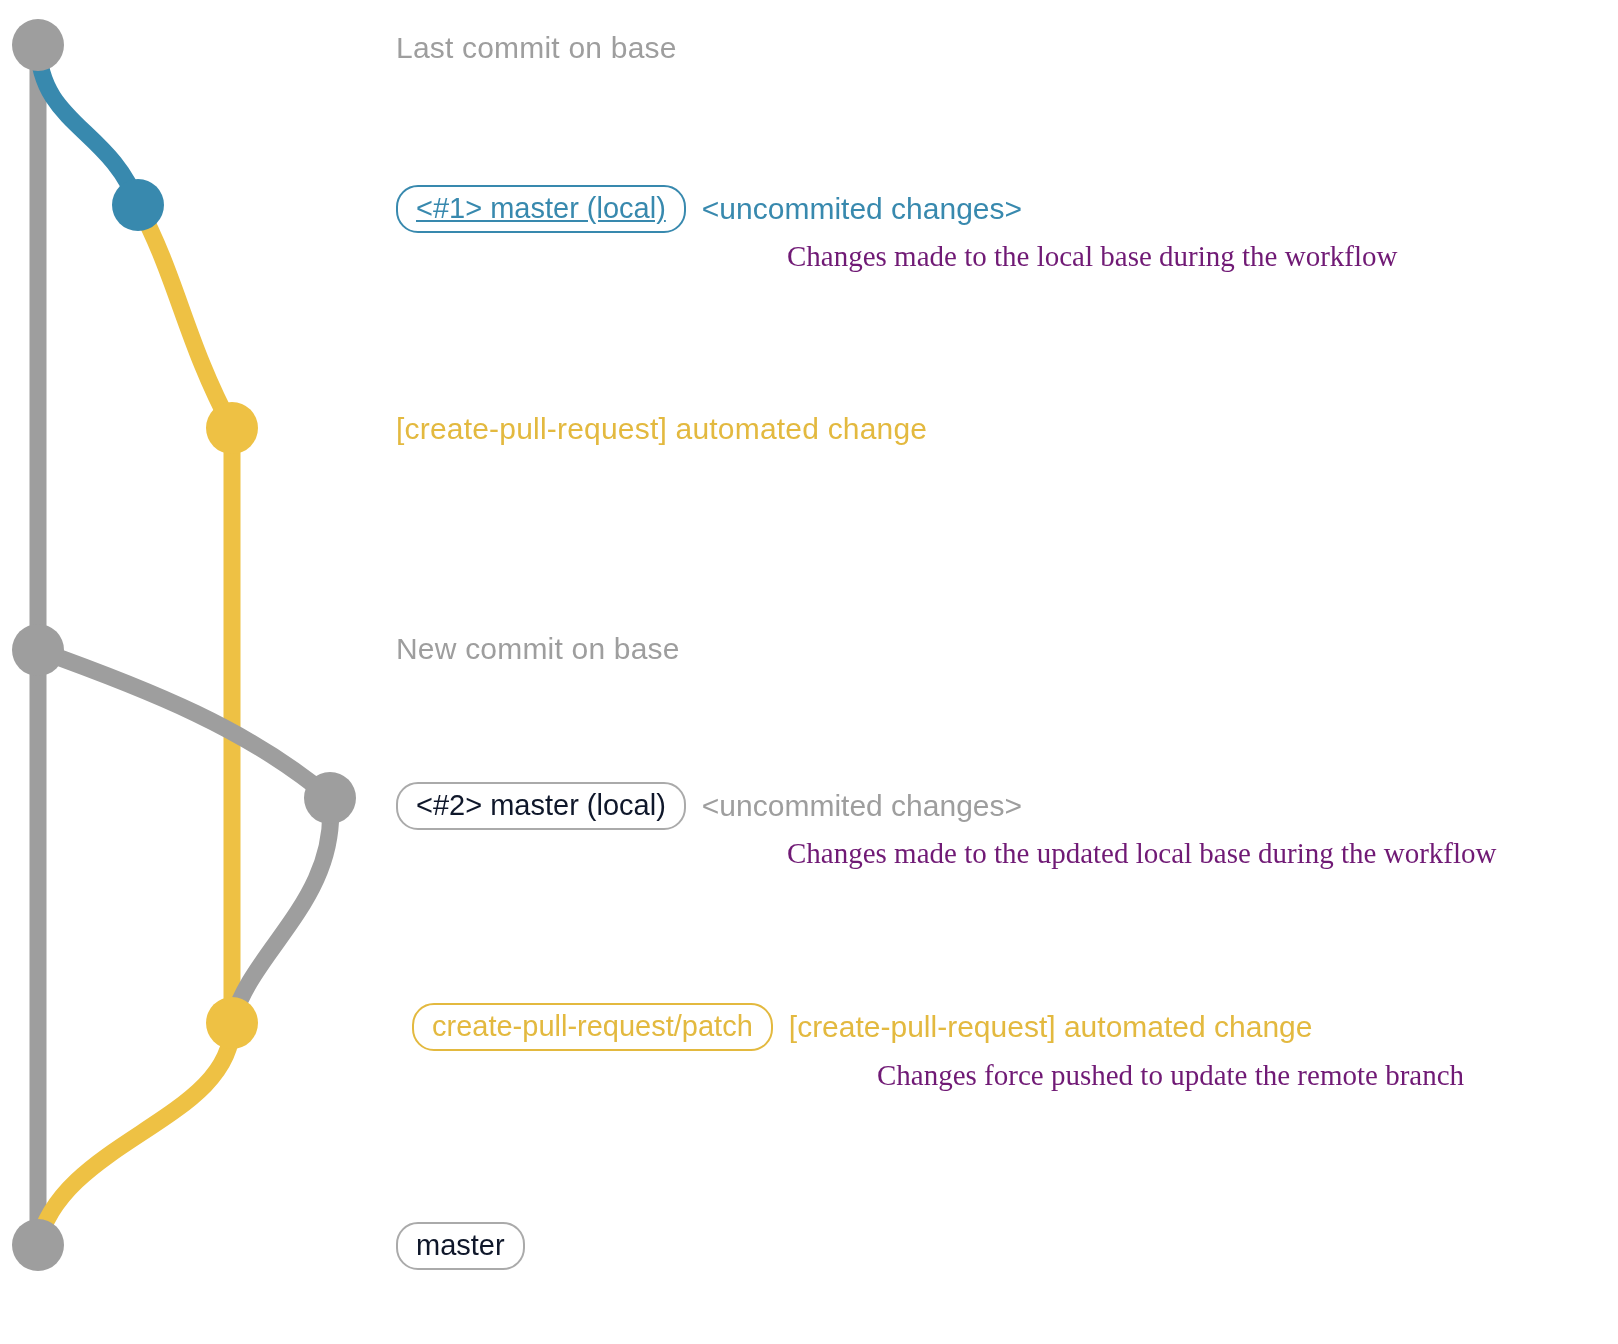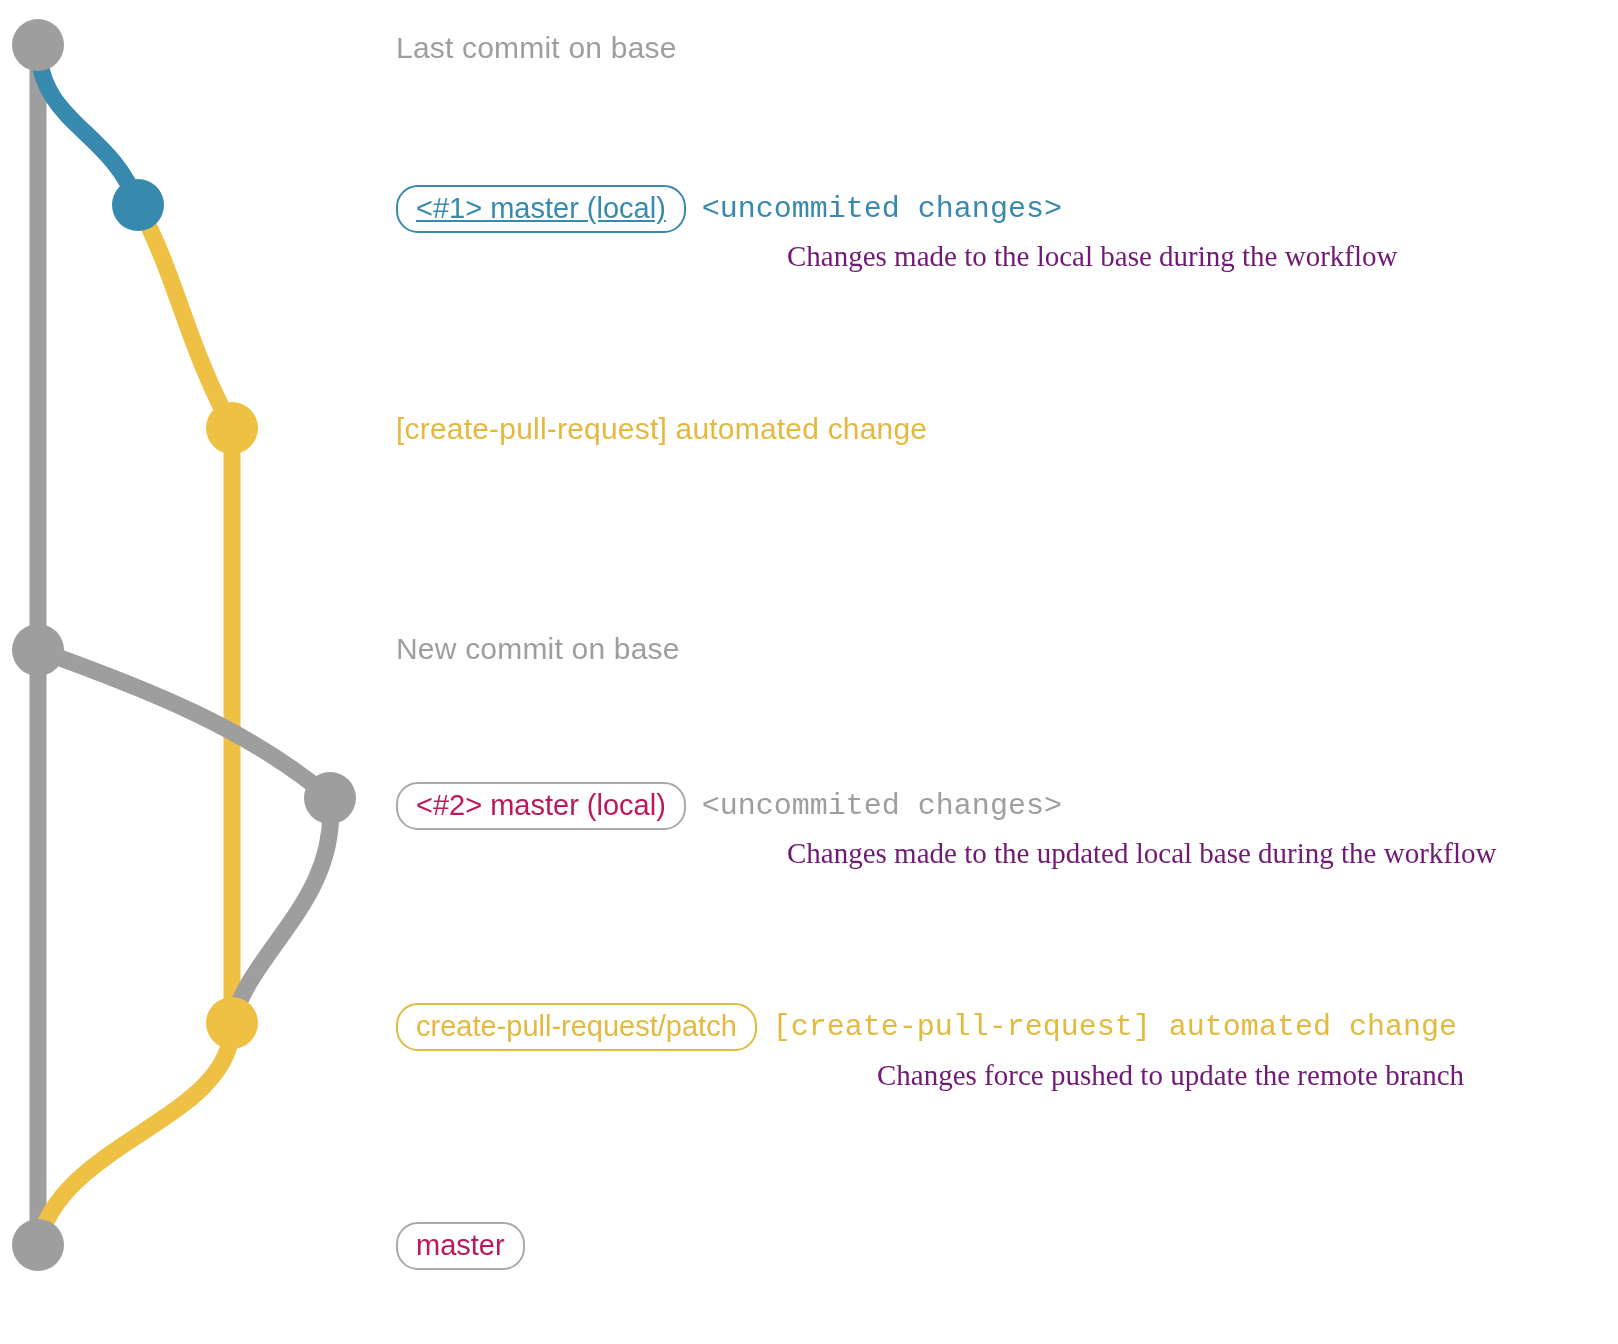--- a/index.html
+++ b/index.html
@@ -40,23 +40,23 @@
     border-radius: 22px;
     padding: 6px 18px 8px 18px;
     font-family: "Liberation Sans", sans-serif;
     font-size: 29px;
     line-height: 1.05;
     color: #9e9e9e;
     background: #ffffff;
   }
   .badge.blue { border-color: #3889ae; color: #3889ae; text-decoration: underline; }
   .badge.gold { border-color: #e3b93f; color: #e3b93f; }
-  .badge.gray { border-color: #aaaaaa; color: #be185d; }
+  .badge.gray { border-color: #aaaaaa; color: #0f172a; }
   .subject {
-    font-family: Liberation Mono, monospace;
+    font-family: Liberation Sans, sans-serif;
     font-size: 30px;
     margin-left: 16px;
   }
   .subject.blue { color: #3889ae; }
   .subject.gold { color: #e3b93f; }
   .subject.gray { color: #9e9e9e; }
   .desc {
     position: absolute;
     font-family: Liberation Serif, serif;
     font-size: 29px;
@@ -118,21 +118,21 @@
   <div class="row" style="left:396px; top:632px;">
     <span class="plain-title gray-title">New commit on base</span>
   </div>
 
   <div class="row" style="left:396px; top:782px;">
     <span class="badge gray">&lt;#2&gt; master (local)</span>
     <span class="subject gray">&lt;uncommited changes&gt;</span>
   </div>
   <div class="desc" style="left:787px; top:837px;">Changes made to the updated local base during the workflow</div>
 
-  <div class="row" style="left:396px; top:1003px;">
+  <div class="row" style="left:412px; top:1003px;">
     <span class="badge gold">create-pull-request/patch</span>
     <span class="subject gold">[create-pull-request] automated change</span>
   </div>
   <div class="desc" style="left:877px; top:1059px;">Changes force pushed to update the remote branch</div>
 
   <div class="row" style="left:396px; top:1222px;">
     <span class="badge gray">master</span>
   </div>
 
 </div>

